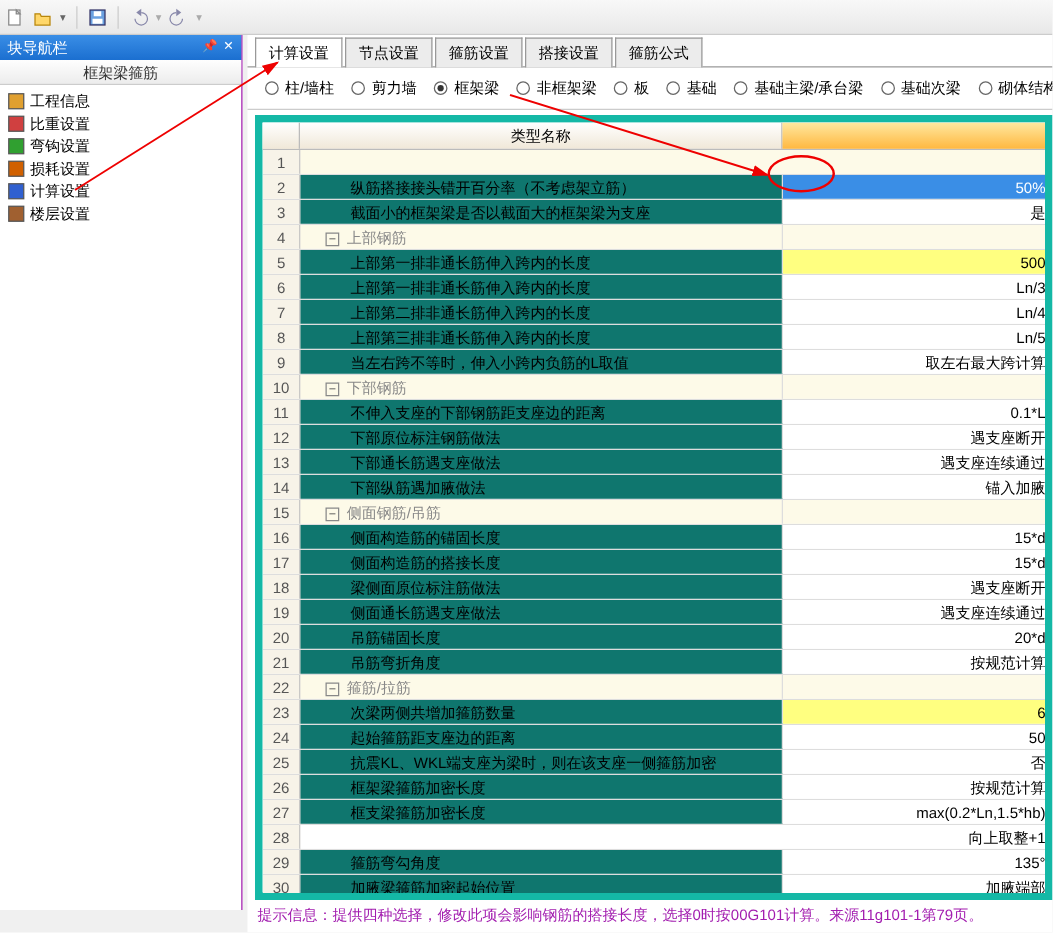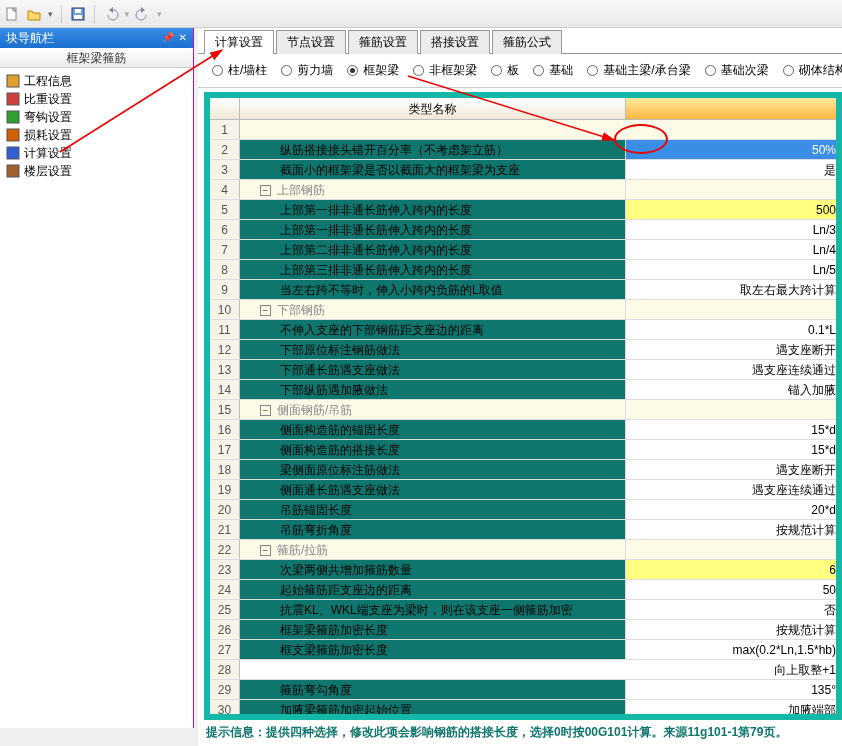--- a/index.html
+++ b/index.html
@@ -49,21 +49,21 @@
 .row.group .rname { color: #888; background: #fdfae8; }
 .row.group .rval { background: #fdfae8; }
 .row .indent1 { padding-left: 40px; }
 .row .indent0 { padding-left: 20px; }
 .row .rval.hl { background: #ffff80; }
 .row.sel .rval { background: #3a8ee6; color: #fff; }
 .row.sel .rval::selection { background: #fff; }
 .pm { display:inline-block; width:11px; height:11px; border:1px solid #888; text-align:center; line-height:9px; font-size:10px; margin-right:6px; color:#555; }
 
 
-.status { position: absolute; left: 6px; right: 0; bottom: 4px; height: 20px; line-height: 20px; color: #0f766e; padding-left: 2px; white-space: nowrap; overflow: hidden; font-weight: bold; }
+.status { position: absolute; left: 6px; right: 0; bottom: 4px; height: 20px; line-height: 20px; color: #a21caf; padding-left: 2px; white-space: nowrap; overflow: hidden; }
 
 
 .arrow { position: absolute; pointer-events: none; }
 .circle { position: absolute; border: 2px solid #e00; border-radius: 50%; pointer-events: none; }
 
 svg.ic path, svg.ic rect, svg.ic polygon { stroke-width:1; }
 </style>
 </head>
 <body>
 

